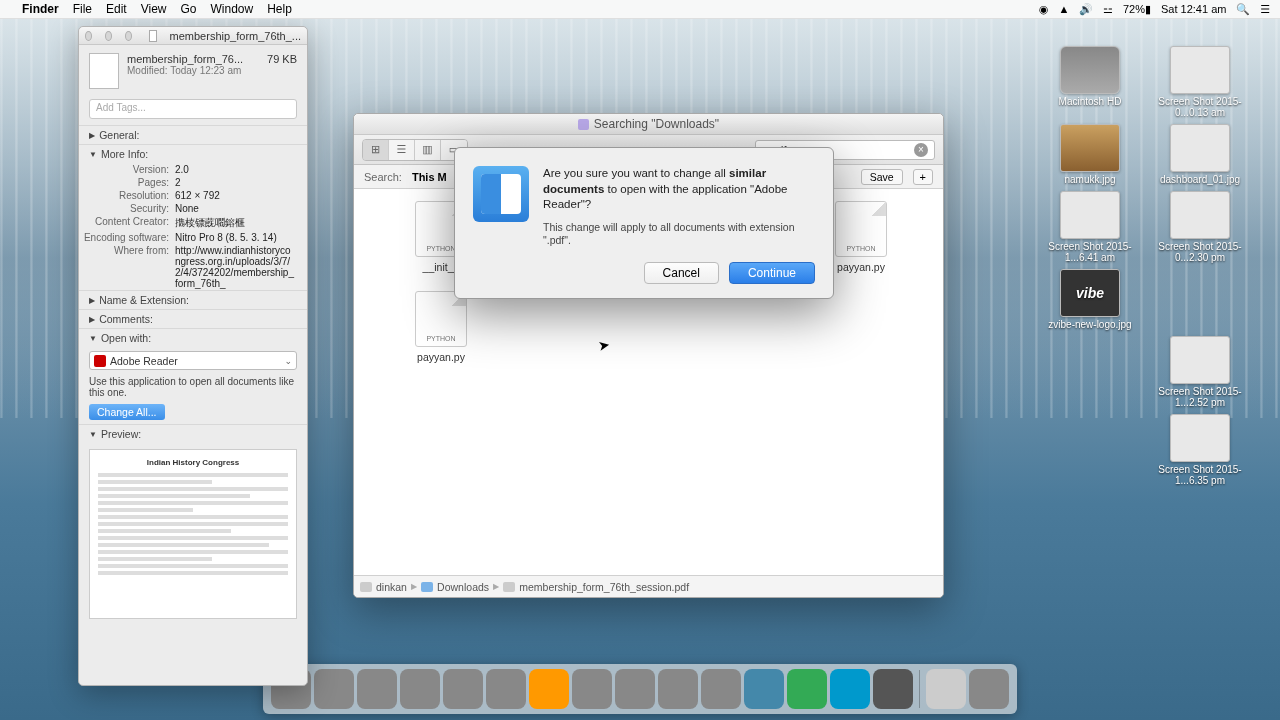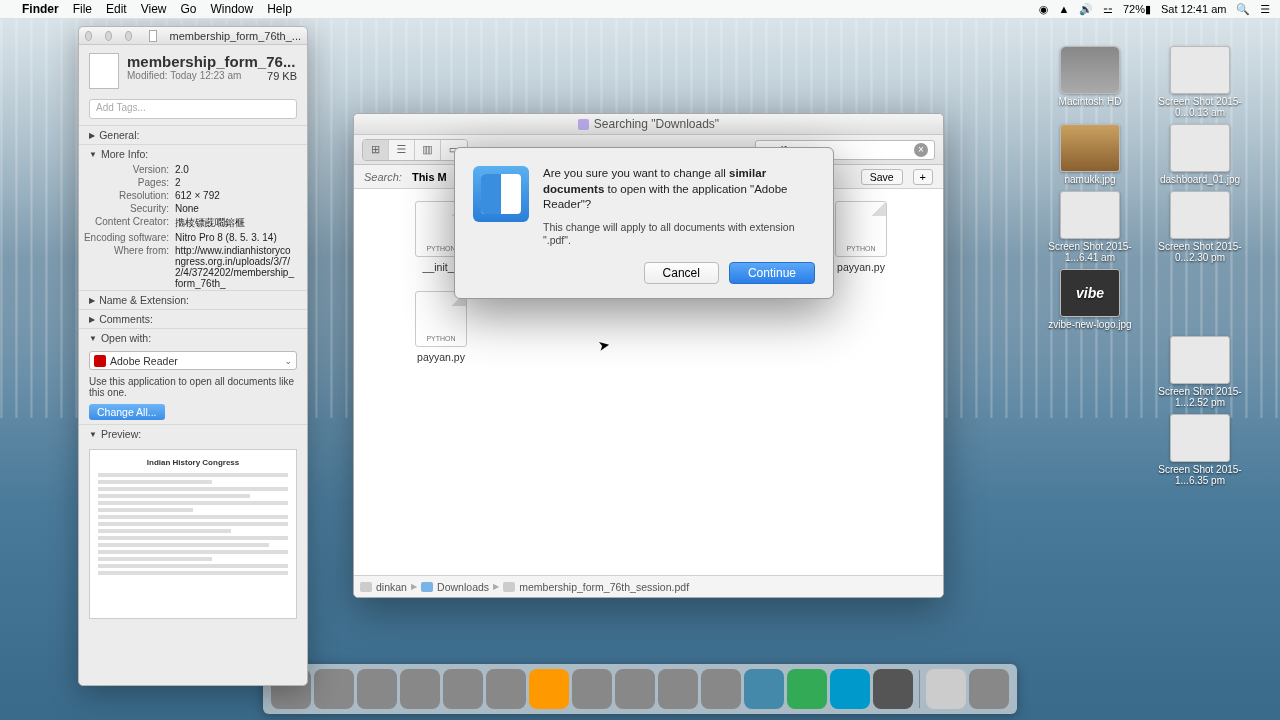--- a/index.html
+++ b/index.html
@@ -24,21 +24,21 @@
 .di .photo { background:linear-gradient(#caa060,#8a6030); }
 
 
 .infopanel { position:absolute; top:26px; left:78px; width:230px; height:660px; background:#ececec; border:1px solid #b5b5b5; border-radius:5px; box-shadow:0 8px 30px rgba(0,0,0,0.3); z-index:20; font-size:10.5px; color:#333; }
 .infopanel .titlebar { height:18px; background:linear-gradient(#f6f6f6,#e2e2e2); border-bottom:1px solid #c8c8c8; border-radius:5px 5px 0 0; display:flex; align-items:center; padding:0 6px; gap:13px; font-size:11px; }
 .tl-dot { width:10px; height:10px; border-radius:50%; background:#d6d6d6; border:1px solid #b0b0b0; }
 .infopanel .titlebar .doc { width:10px; height:12px; background:#fff; border:1px solid #aaa; margin-left:4px; }
 .infopanel .header { display:flex; padding:8px 10px 4px; gap:8px; }
 .infopanel .header .thumb { width:30px; height:36px; background:#fff; border:1px solid #bbb; }
 .infopanel .header .meta { flex:1; }
-.infopanel .header .name { font-weight:700; font-size:15px; }
+.infopanel .header .name { font-weight:400; font-size:11px; }
 .infopanel .header .size { float:right; font-size:11px; }
 .infopanel .header .mod { color:#777; font-size:10px; }
 .tagsfield { margin:6px 10px; height:20px; border:1px solid #c8c8c8; border-radius:3px; background:#fff; padding:2px 6px; color:#aaa; font-size:10px; }
 .section-hd { padding:3px 10px; font-size:10.5px; color:#444; border-top:1px solid #d8d8d8; display:flex; align-items:center; gap:4px; }
 .section-hd .tri { font-size:8px; }
 .kv { padding:1px 12px 1px 0; display:flex; font-size:10px; }
 .kv .k { width:96px; text-align:right; color:#666; padding-right:6px; }
 .kv .v { flex:1; color:#222; word-break:break-all; }
 .openwith-sel { margin:4px 10px; height:19px; background:#fff; border:1px solid #bbb; border-radius:3px; display:flex; align-items:center; padding:0 4px; font-size:10.5px; }
 .openwith-sel .ric { width:12px; height:12px; background:#c00; border-radius:2px; margin-right:4px; }
@@ -54,21 +54,21 @@
 .fw-title { height:21px; background:linear-gradient(#f4f4f4,#e0e0e0); border-radius:5px 5px 0 0; display:flex; align-items:center; justify-content:center; font-size:12px; color:#555; border-bottom:1px solid #c8c8c8; }
 .fw-title .ti { width:11px; height:11px; background:#b8a8e8; border-radius:2px; margin-right:5px; }
 .fw-toolbar { height:30px; background:linear-gradient(#f0f0f0,#e4e4e4); border-bottom:1px solid #c4c4c4; display:flex; align-items:center; padding:0 8px; gap:4px; }
 .fw-toolbar .seg { display:flex; border:1px solid #bbb; border-radius:4px; overflow:hidden; }
 .fw-toolbar .seg div { width:26px; height:20px; background:#f4f4f4; border-right:1px solid #ccc; display:flex; align-items:center; justify-content:center; font-size:11px; color:#666; }
 .fw-toolbar .seg div:last-child { border-right:0; }
 .fw-toolbar .seg .active { background:#d8d8d8; }
 .fw-search { margin-left:auto; width:180px; height:20px; border:1px solid #bbb; border-radius:3px; background:#fff; padding:0 6px; font-size:11px; color:#333; display:flex; align-items:center; }
 .fw-search .clr { margin-left:auto; width:14px; height:14px; border-radius:50%; background:#999; color:#fff; font-size:10px; display:flex; align-items:center; justify-content:center; }
 .fw-scope { height:24px; background:#f2f2f2; border-bottom:1px solid #d0d0d0; display:flex; align-items:center; padding:0 10px; font-size:11px; gap:10px; }
-.fw-scope .lbl { color:#666;font-style:italic; }
+.fw-scope .lbl { color:#666; }
 .fw-scope .sel { font-weight:600; }
 .fw-scope .save { margin-left:auto; padding:1px 8px; border:1px solid #bbb; border-radius:3px; background:#f8f8f8; font-size:10.5px; }
 .fw-scope .plus { padding:1px 6px; border:1px solid #bbb; border-radius:3px; background:#f8f8f8; font-size:11px; }
 .fw-body { flex:1; background:#fff; padding:12px; display:flex; flex-wrap:wrap; align-content:flex-start; gap:18px 40px; }
 .ficon { width:70px; text-align:center; font-size:10.5px; color:#333; }
 .ficon .fi { width:52px; height:56px; margin:0 auto 4px; background:#fff; border:1px solid #ccc; border-radius:3px; position:relative; display:flex; align-items:flex-end; justify-content:center; padding-bottom:4px; font-size:7px; color:#777; }
 .ficon .fi::before { content:""; position:absolute; top:0; right:0; width:14px; height:14px; background:linear-gradient(135deg,transparent 48%,#ddd 50%); }
 .fw-path { height:22px; background:#f4f4f4; border-top:1px solid #d0d0d0; display:flex; align-items:center; padding:0 6px; font-size:10.5px; color:#555; gap:4px; border-radius:0 0 5px 5px; }
 .fw-path .fp-ico { width:12px; height:10px; background:#ccc; border-radius:2px; }
 .fw-path .fp-fold { background:#7bb3e8; }

